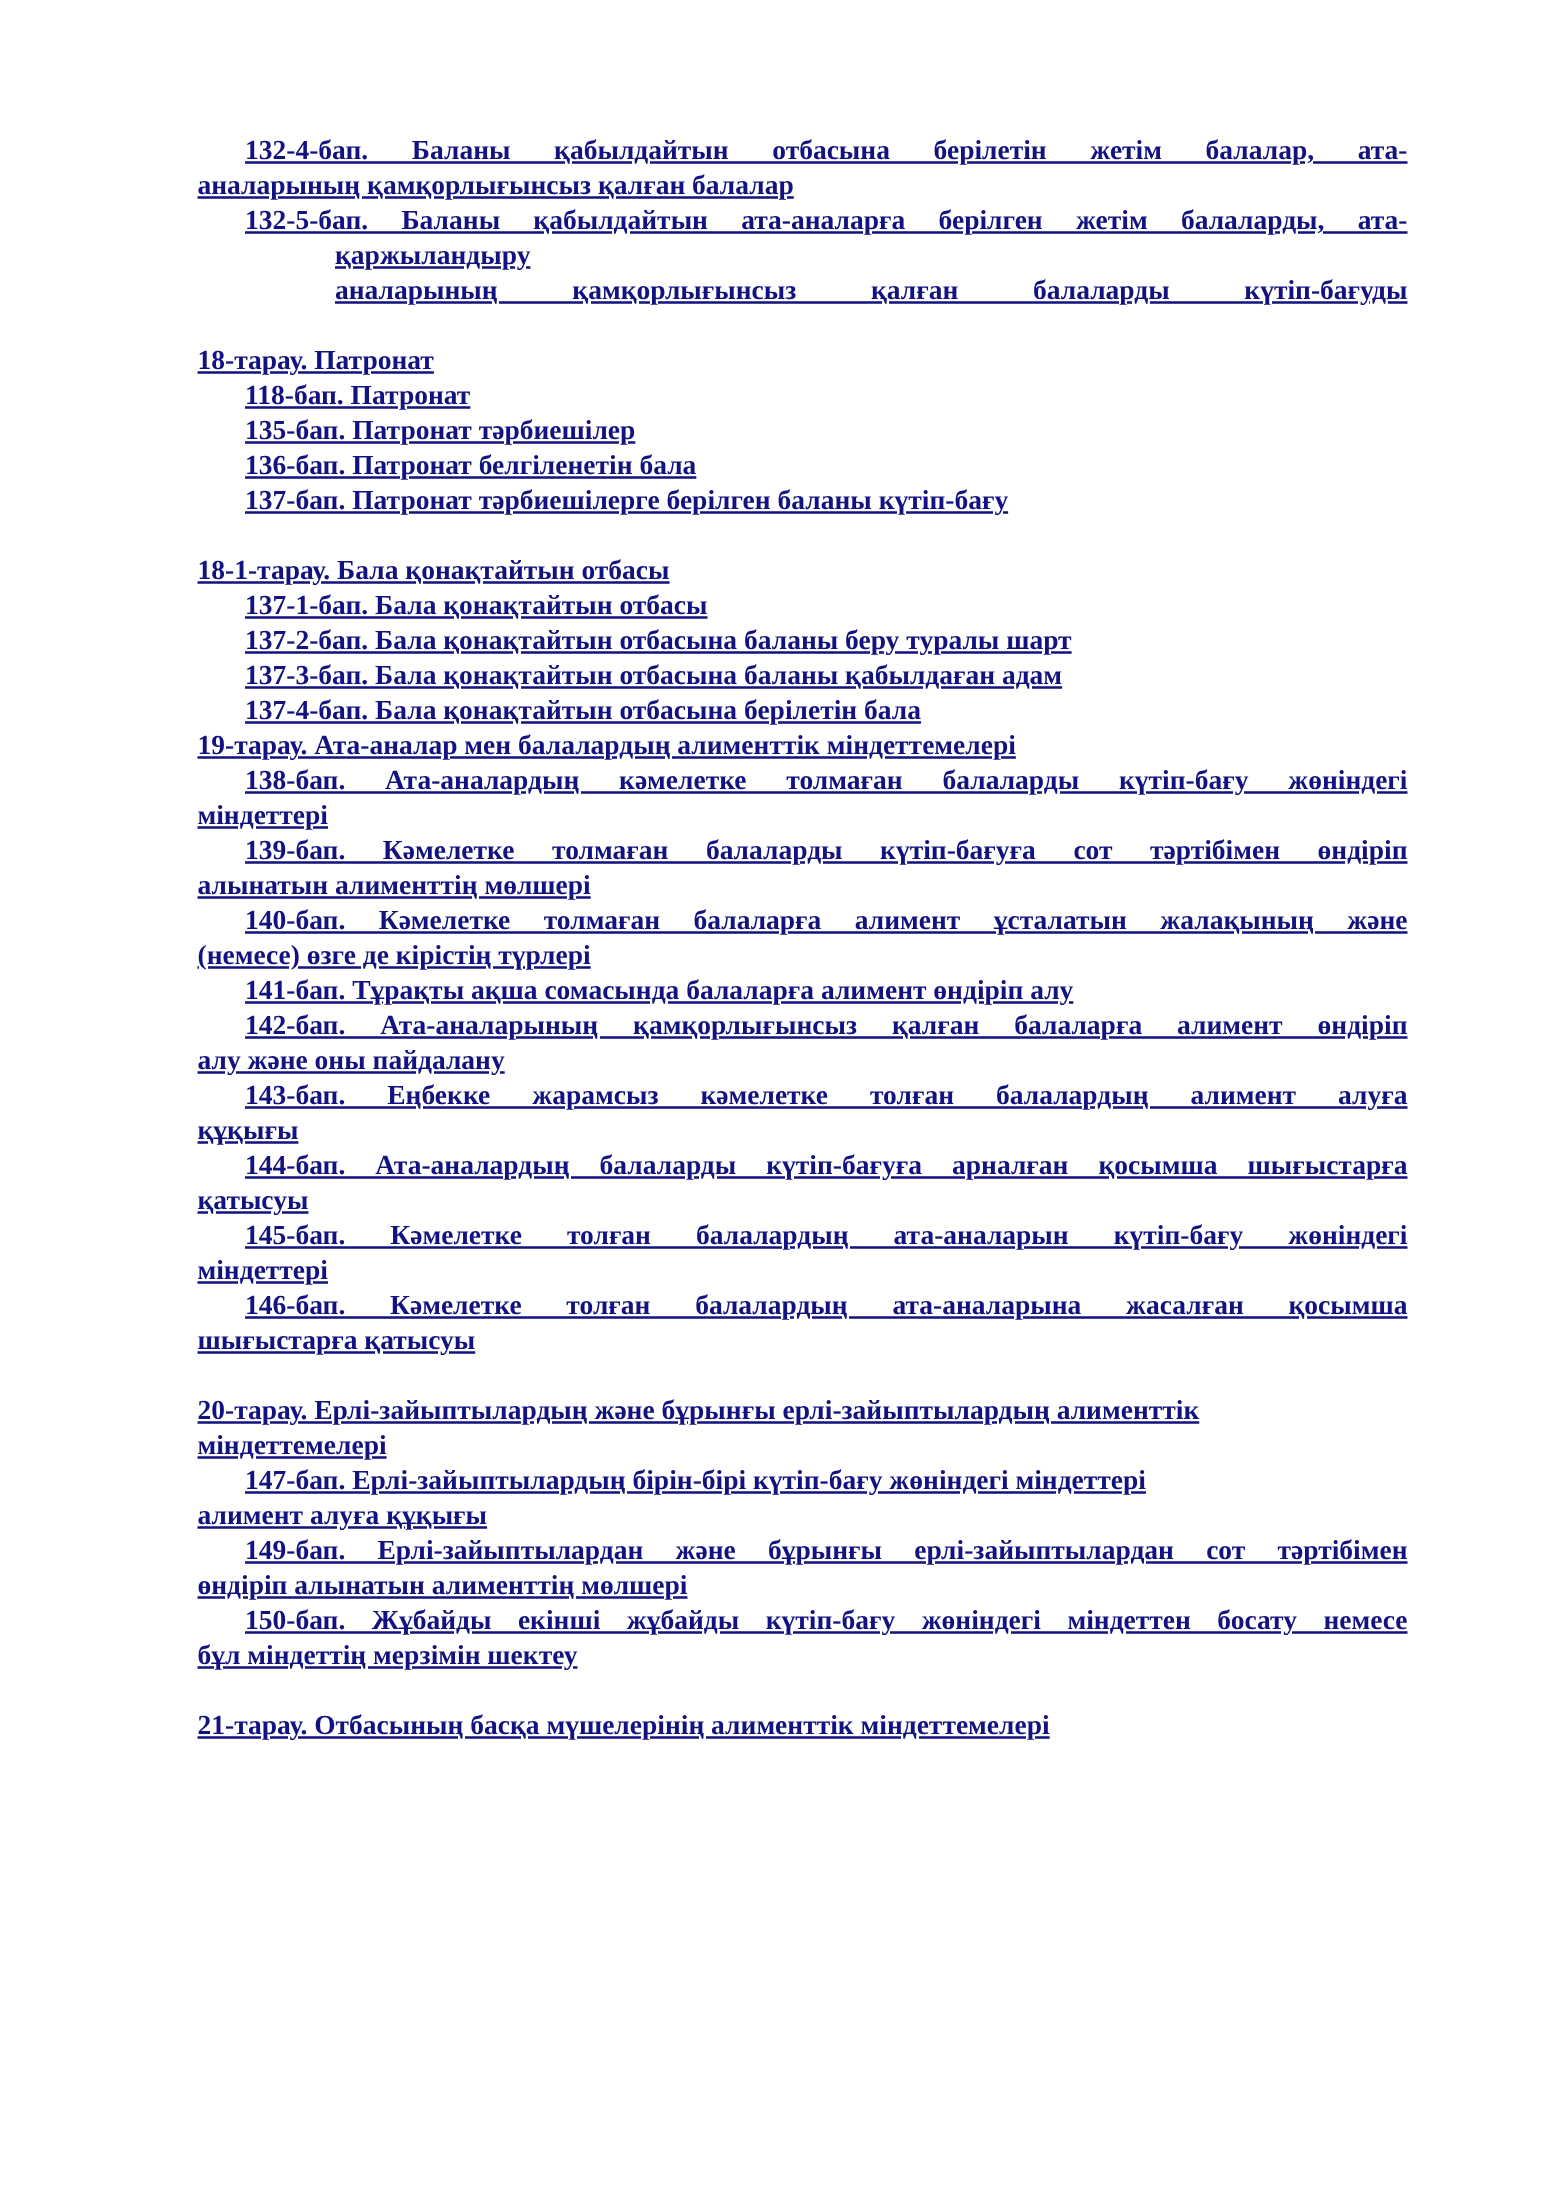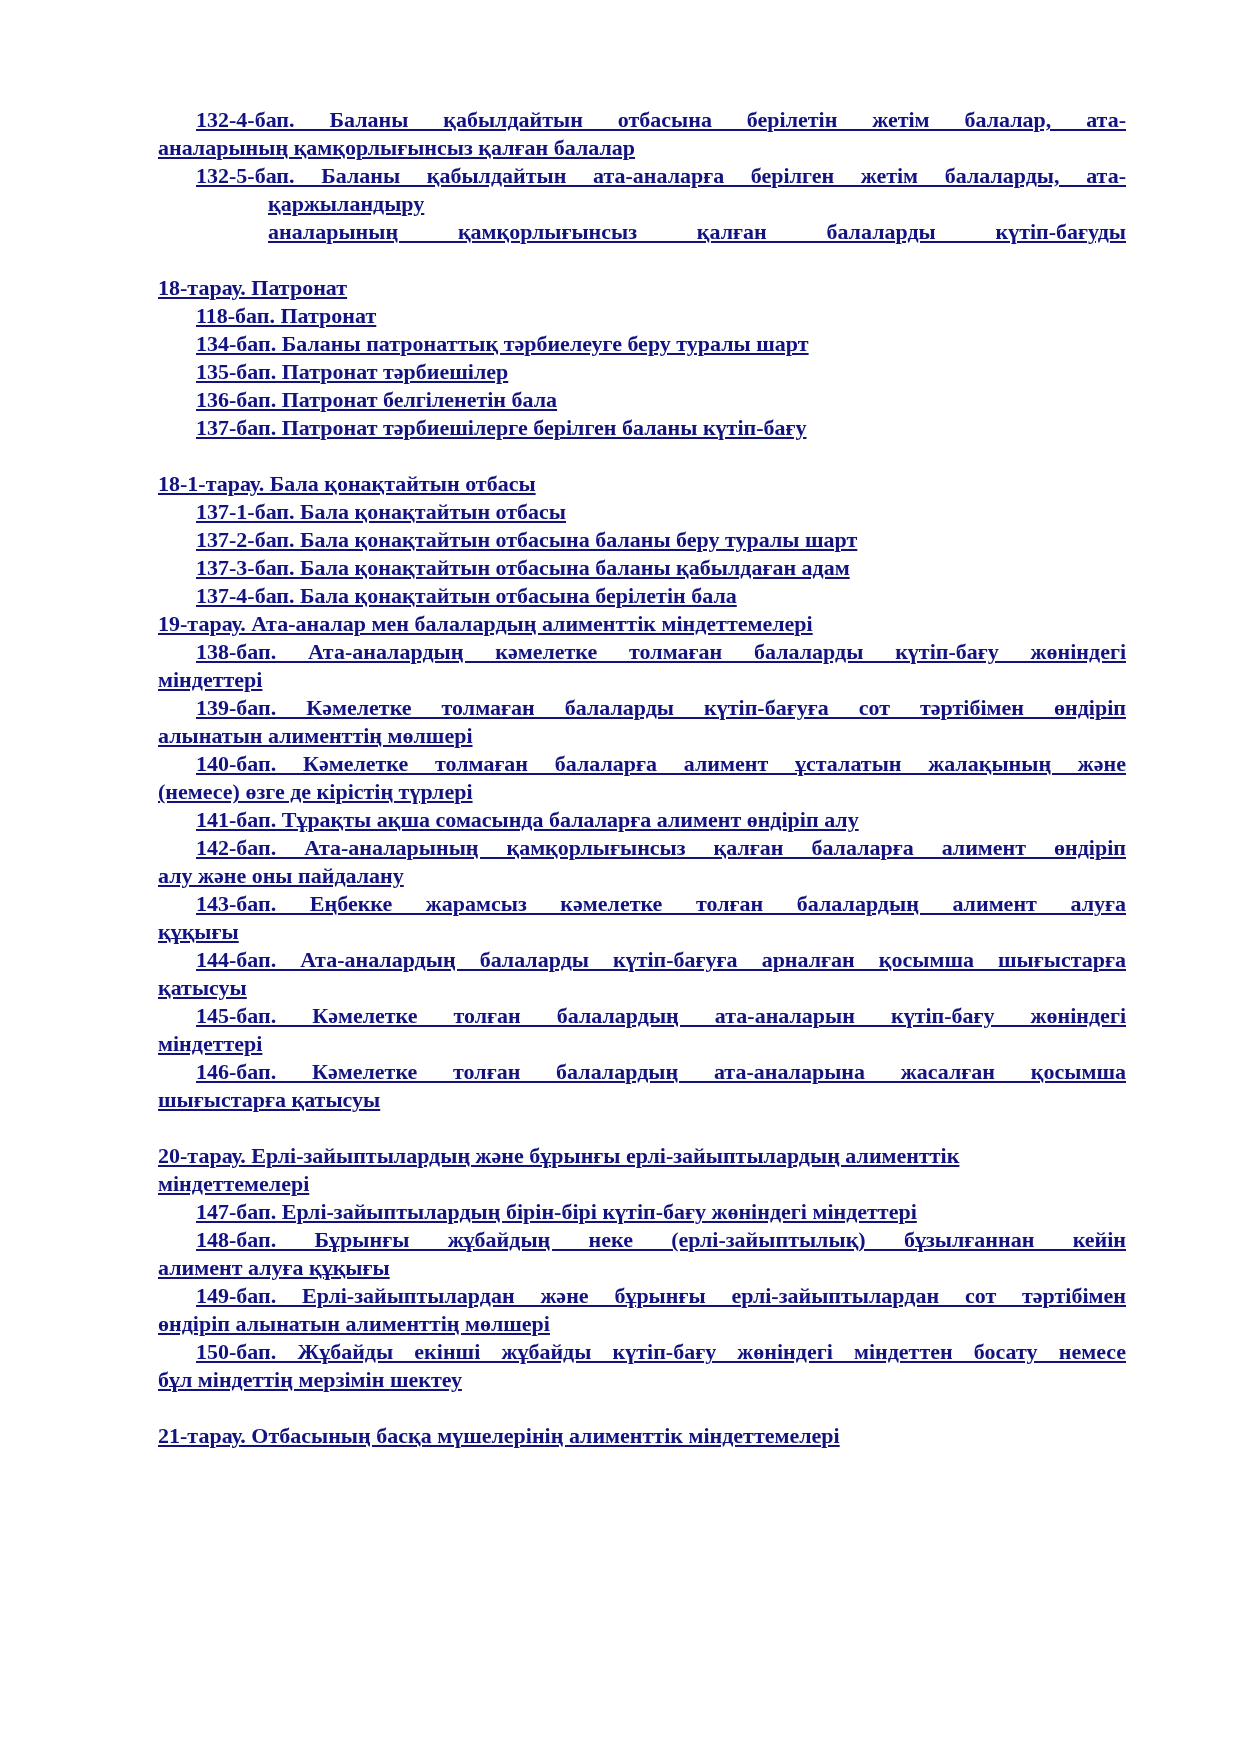--- a/index.html
+++ b/index.html
@@ -52,23 +52,20 @@
       <div class="entry">
         <span class="ln just ind-first">132-5-бап. Баланы қабылдайтын ата-аналарға берілген жетім балаларды, ата-</span>
         <span class="ln ind-hang">қаржыландыру</span>
         <span class="ln just ind-hang">аналарының қамқорлығынсыз қалған балаларды күтіп-бағуды</span>
       </div>
       <div class="entry gap">
         <span class="ln">18-тарау. Патронат</span>
       </div>
       <div class="entry">
         <span class="ln ind-first">118-бап. Патронат</span>
-      </div>
-      <div class="entry">
-        <span class="ln ind-first">134-бап. Баланы патронаттық тәрбиелеуге беру туралы шарт</span>
       </div>
       <div class="entry">
         <span class="ln ind-first">135-бап. Патронат тәрбиешілер</span>
       </div>
       <div class="entry">
         <span class="ln ind-first">136-бап. Патронат белгіленетін бала</span>
       </div>
       <div class="entry">
         <span class="ln ind-first">137-бап. Патронат тәрбиешілерге берілген баланы күтіп-бағу</span>
       </div>
@@ -126,21 +123,20 @@
         <span class="ln">шығыстарға қатысуы</span>
       </div>
       <div class="entry gap">
         <span class="ln">20-тарау. Ерлі-зайыптылардың және бұрынғы ерлі-зайыптылардың алименттік</span>
         <span class="ln">міндеттемелері</span>
       </div>
       <div class="entry">
         <span class="ln ind-first">147-бап. Ерлі-зайыптылардың бірін-бірі күтіп-бағу жөніндегі міндеттері</span>
       </div>
       <div class="entry">
-        <span class="ln just ind-first">148-бап. Бұрынғы жұбайдың неке (ерлі-зайыптылық) бұзылғаннан кейін</span>
         <span class="ln">алимент алуға құқығы</span>
       </div>
       <div class="entry">
         <span class="ln just ind-first">149-бап. Ерлі-зайыптылардан және бұрынғы ерлі-зайыптылардан сот тәртібімен</span>
         <span class="ln">өндіріп алынатын алименттің мөлшері</span>
       </div>
       <div class="entry">
         <span class="ln just ind-first">150-бап. Жұбайды екінші жұбайды күтіп-бағу жөніндегі міндеттен босату немесе</span>
         <span class="ln">бұл міндеттің мерзімін шектеу</span>
       </div>

